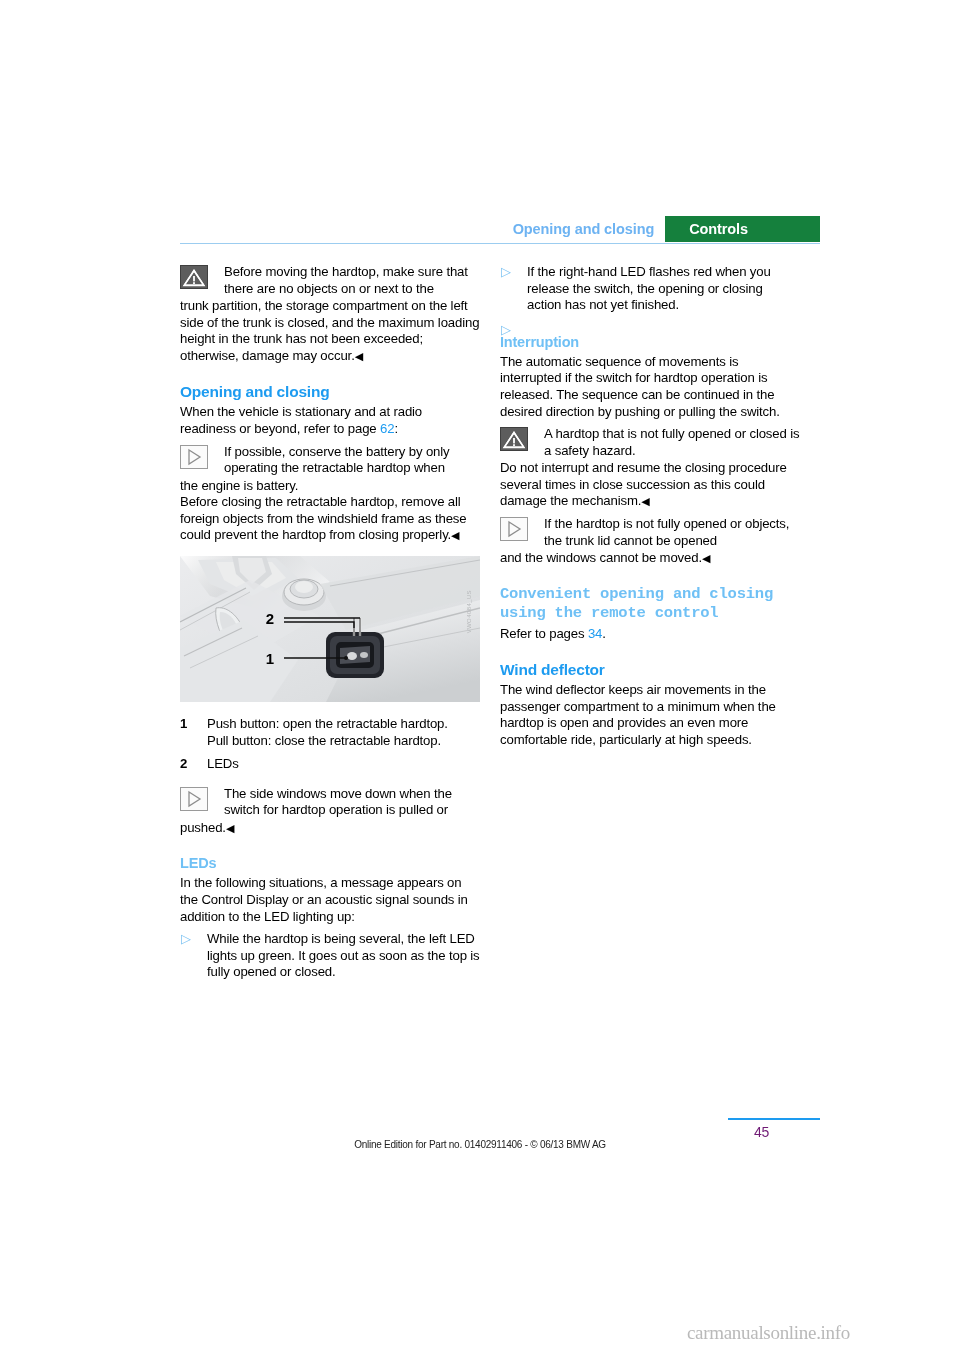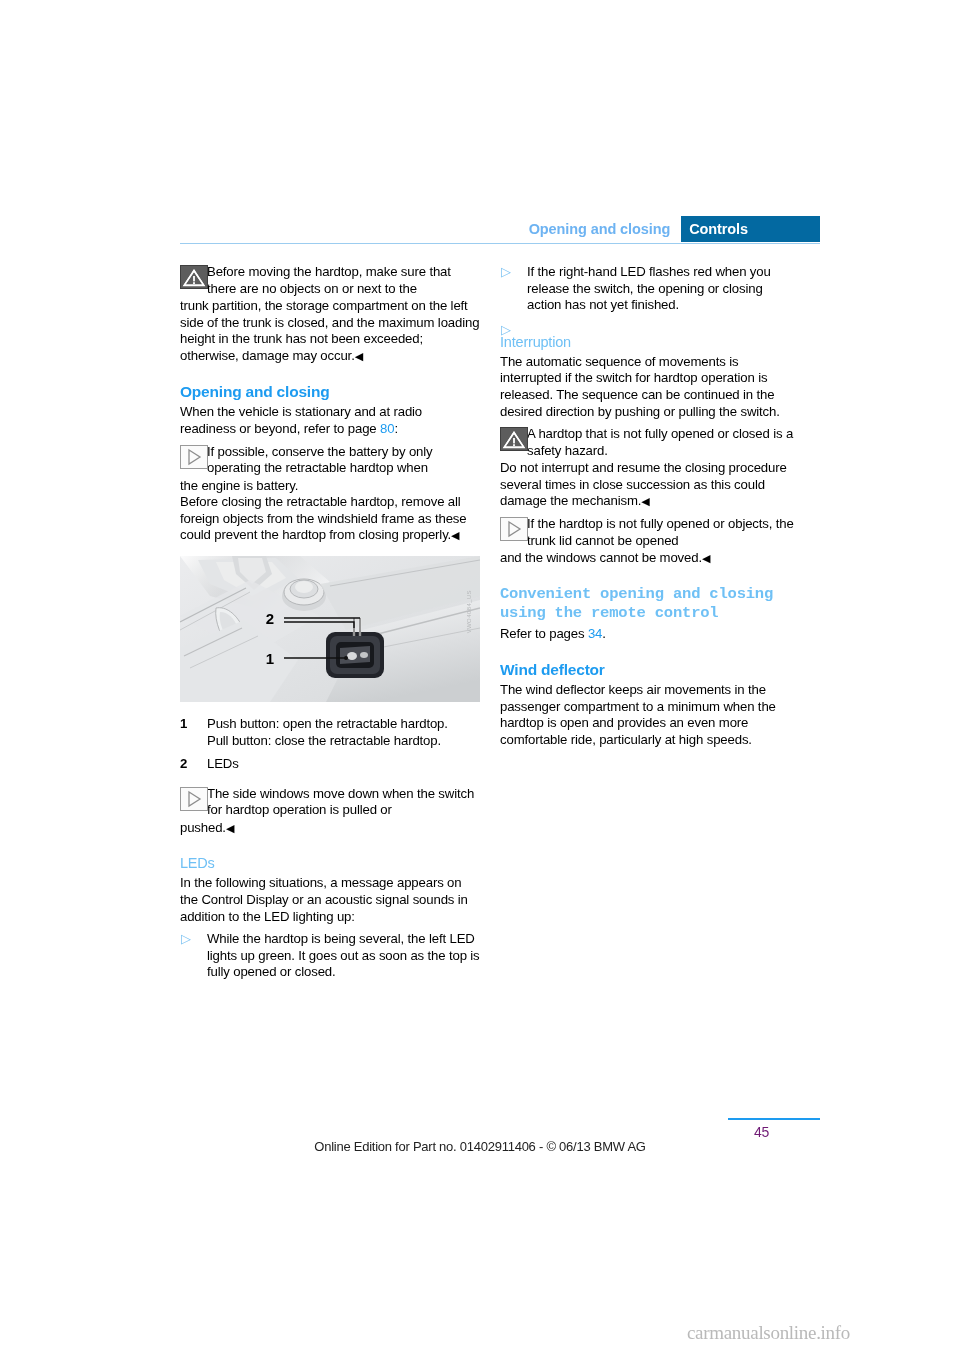--- a/index.html
+++ b/index.html
@@ -44,27 +44,27 @@
   .tab-section {
     color: #6db3f2;
     font-size: 14.5px;
     font-weight: bold;
     letter-spacing: -0.1px;
     line-height: 26px;
     padding: 0 11px 0 0;
     white-space: nowrap;
   }
   .tab-chapter {
-    background: #0369a1;
+    background: #15803d;
     color: #ffffff;
     font-size: 14.5px;
     font-weight: bold;
     letter-spacing: -0.1px;
     line-height: 26px;
-    padding: 0 72px 0 8px;
+    padding: 0 72px 0 24px;
     white-space: nowrap;
   }
   .header-rule {
     position: absolute;
     left: 180px;
     top: 243px;
     width: 640px;
     height: 1px;
     background: #9ccdf0;
   }
@@ -91,21 +91,21 @@
     margin: 0 0 3px 0;
     font-size: 15.5px;
     font-weight: bold;
     color: #1d9bf0;
     letter-spacing: -0.2px;
     line-height: 19px;
   }
   h3.h-sub {
     margin: 0 0 2px 0;
     font-size: 14.5px;
-    font-weight: normal;
+    font-weight: bold;
     color: #6fc0f5;
     letter-spacing: -0.2px;
     line-height: 19px;
   }
   h2.h-main-wrap {
     margin: 0 0 3px 0;
     font-size: 15.5px;
     font-weight: bold;
     color: #6fc0f5;
     letter-spacing: -0.2px;
@@ -119,21 +119,21 @@
     min-height: 34px;
   }
   .iconblock .ic {
     position: absolute;
     left: 0;
     top: 1px;
     width: 28px;
     height: 24px;
   }
   .iconblock .ic-text {
-    margin-left: 27px;
+    margin-left: 44px;
   }
 
   
   .icon-warning {
     background: #5d5d5d;
     border: 1px solid #3f3f3f;
     box-sizing: border-box;
     display: block;
   }
   .icon-warning svg { display: block; }
@@ -219,21 +219,21 @@
     font-size: 14px;
     color: #701a75;
     letter-spacing: -0.2px;
   }
   .footer-note {
     position: absolute;
     left: 0;
     top: 1139px;
     width: 960px;
     text-align: center;
-    font-size: 13px;
+    font-size: 10px;
     color: #222222;
     letter-spacing: -0.25px;
   }
   .site-wm {
     position: absolute;
     right: 10px;
     top: 1322px;
     font-size: 19px;
     color: #b9b9b9;
     letter-spacing: -0.3px;
@@ -266,21 +266,21 @@
         </svg>
       </span>
       <p class="ic-text">Before moving the hardtop, make sure that there are no objects on or next to the</p>
     </div>
     <p><span>trunk partition, the storage compartment on the left side of the trunk is closed, and the maximum loading height in the trunk has not been exceeded; otherwise, damage may occur.</span><span class="endmark">◀</span></p>
 
     <div class="gap-lg"></div>
 
     <h2 class="h-main">Opening and closing</h2>
 
-    <p><span>When the vehicle is stationary and at radio readiness or beyond, refer to page </span><span class="pref">80</span><span>:</span></p>
+    <p><span>When the vehicle is stationary and at radio readiness or beyond, refer to page </span><span class="pref">62</span><span>:</span></p>
 
     <div class="gap-sm"></div>
 
     <div class="iconblock">
       <span class="ic icon-note">
         <svg width="26" height="22" viewBox="0 0 26 22">
           <polygon points="8,4 19,11 8,18" fill="none" stroke="#8d8d8d" stroke-width="1.3"></polygon>
         </svg>
       </span>
       <p class="ic-text">If possible, conserve the battery by only operating the retractable hardtop when</p>

